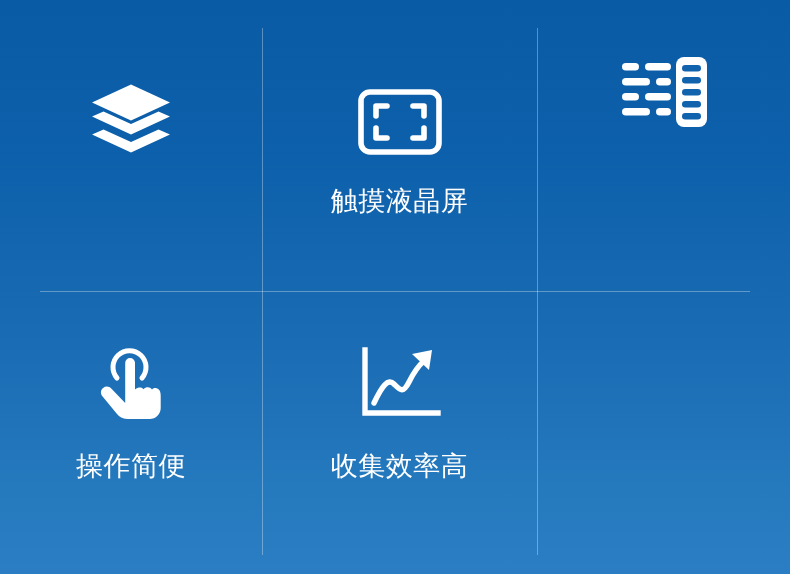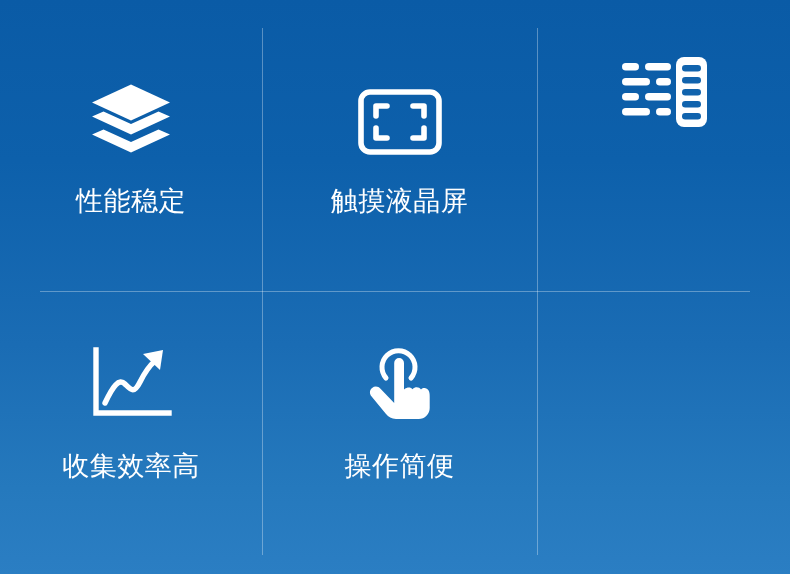--- a/index.html
+++ b/index.html
@@ -100,21 +100,20 @@
     <div class="cell row1">
       <div class="icon-wrap">
         <svg width="82" height="76" viewBox="0 0 82 76" aria-hidden="true">
           <g fill="#ffffff">
             <path d="M41 0.5 L80 18.5 L41 36.5 L2 18.5 Z"></path>
             <path d="M2 32.5 L13.5 27.5 L41 40 L68.5 27.5 L80 32.5 L41 50.5 Z"></path>
             <path d="M2 50.5 L13.5 45.5 L41 58 L68.5 45.5 L80 50.5 L41 68.5 Z"></path>
           </g>
         </svg>
       </div>
-      <div class="cell-label">性能稳定</div>
     </div>
 
 
     <div class="cell row1">
       <div class="icon-wrap">
         <svg width="84" height="66" viewBox="0 0 84 66" aria-hidden="true">
           <rect x="3" y="3" width="78" height="60" rx="9" ry="9" fill="none" stroke="#ffffff" stroke-width="5.6"></rect>
           <g fill="none" stroke="#ffffff" stroke-width="5.6" stroke-linecap="round" stroke-linejoin="round">
             <path d="M18 27 L18 17 L29 17"></path>
             <path d="M66 27 L66 17 L55 17"></path>
@@ -147,34 +146,20 @@
           <rect x="55" y="0" width="31" height="70" rx="8" ry="8" fill="#ffffff"></rect>
           <g fill="#1163ad">
             <rect x="61" y="8" width="19" height="6.5" rx="3.25"></rect>
             <rect x="61" y="20" width="19" height="6.5" rx="3.25"></rect>
             <rect x="61" y="32" width="19" height="6.5" rx="3.25"></rect>
             <rect x="61" y="44" width="19" height="6.5" rx="3.25"></rect>
             <rect x="61" y="56" width="19" height="6.5" rx="3.25"></rect>
           </g>
         </svg>
       </div>
-    </div>
-
-    <div class="cell row2">
-      <div class="icon-wrap">
-        <svg width="80" height="70" viewBox="0 0 80 70" aria-hidden="true">
-
-          <path d="M5 2 L5 65 L78 65" fill="none" stroke="#ffffff" stroke-width="5.4" stroke-linecap="square" stroke-linejoin="miter"></path>
-
-          <path d="M14 55 C22 38 28 30 34 36 C40 42 43 46 49 34 C54 24 58 18 64 13" fill="none" stroke="#ffffff" stroke-width="5.4" stroke-linecap="round" stroke-linejoin="round"></path>
-
-          <path d="M52 6 L72 2 L69 22 Z" fill="#ffffff"></path>
-        </svg>
-      </div>
-      <div class="cell-label">收集效率高</div>
     </div>
 
     <div class="cell row2">
       <div class="icon-wrap">
         <svg width="72" height="76" viewBox="0 0 72 76" aria-hidden="true">
 
           <path d="M22 33 A16.5 16.5 0 1 1 47 33" fill="none" stroke="#ffffff" stroke-width="5" stroke-linecap="round"></path>
 
           <path d="M30.2 18
                    a4.9 4.9 0 0 1 9.8 0
@@ -189,19 +174,33 @@
                    c-4.6 0 -7.4 -1.9 -10.2 -5.2
                    L7.6 51.4
                    c-2.4 -2.8 -2.1 -6.4 0.5 -8.5
                    c2.6 -2.1 6.2 -1.7 8.4 0.8
                    L30.2 58 Z" fill="#ffffff"></path>
         </svg>
       </div>
       <div class="cell-label">操作简便</div>
     </div>
 
+    <div class="cell row2">
+      <div class="icon-wrap">
+        <svg width="80" height="70" viewBox="0 0 80 70" aria-hidden="true">
+
+          <path d="M5 2 L5 65 L78 65" fill="none" stroke="#ffffff" stroke-width="5.4" stroke-linecap="square" stroke-linejoin="miter"></path>
+
+          <path d="M14 55 C22 38 28 30 34 36 C40 42 43 46 49 34 C54 24 58 18 64 13" fill="none" stroke="#ffffff" stroke-width="5.4" stroke-linecap="round" stroke-linejoin="round"></path>
+
+          <path d="M52 6 L72 2 L69 22 Z" fill="#ffffff"></path>
+        </svg>
+      </div>
+      <div class="cell-label">收集效率高</div>
+    </div>
+
   </div>
 
   <div class="divider v" id="divider-vertical-1"></div>
   <div class="divider v" id="divider-vertical-2"></div>
   <div class="divider h" id="divider-horizontal"></div>
 
 </div>
 
 </body></html>

